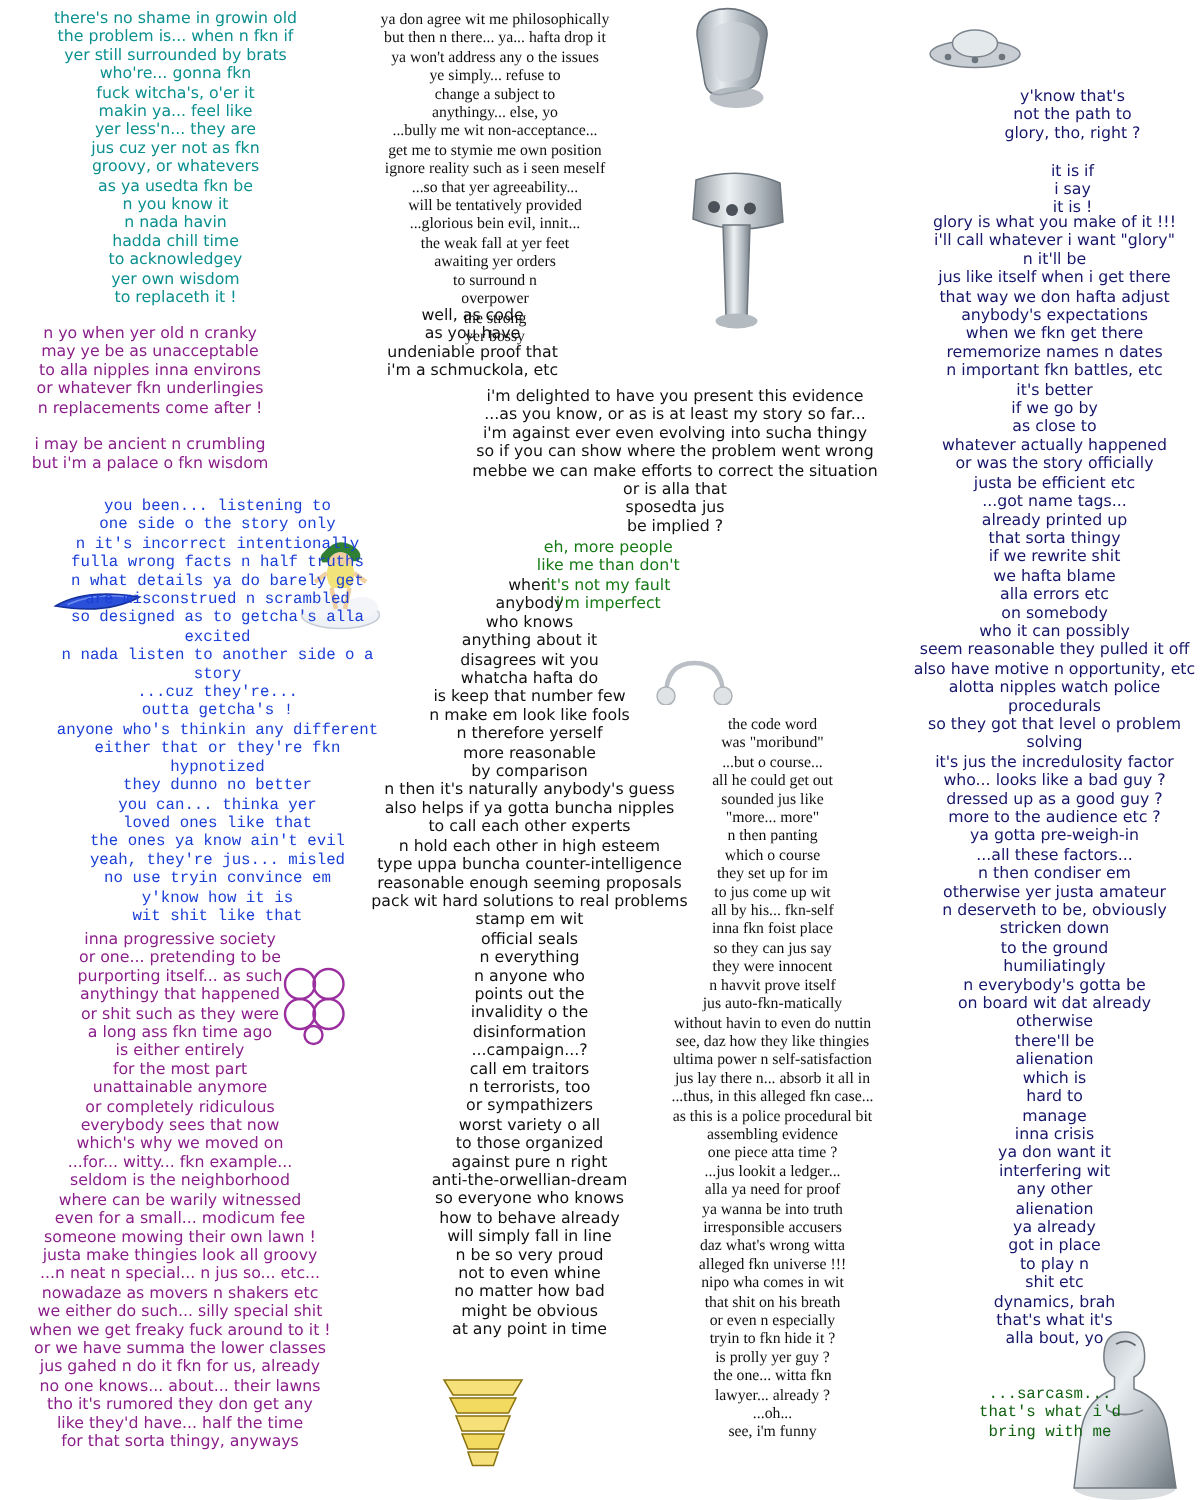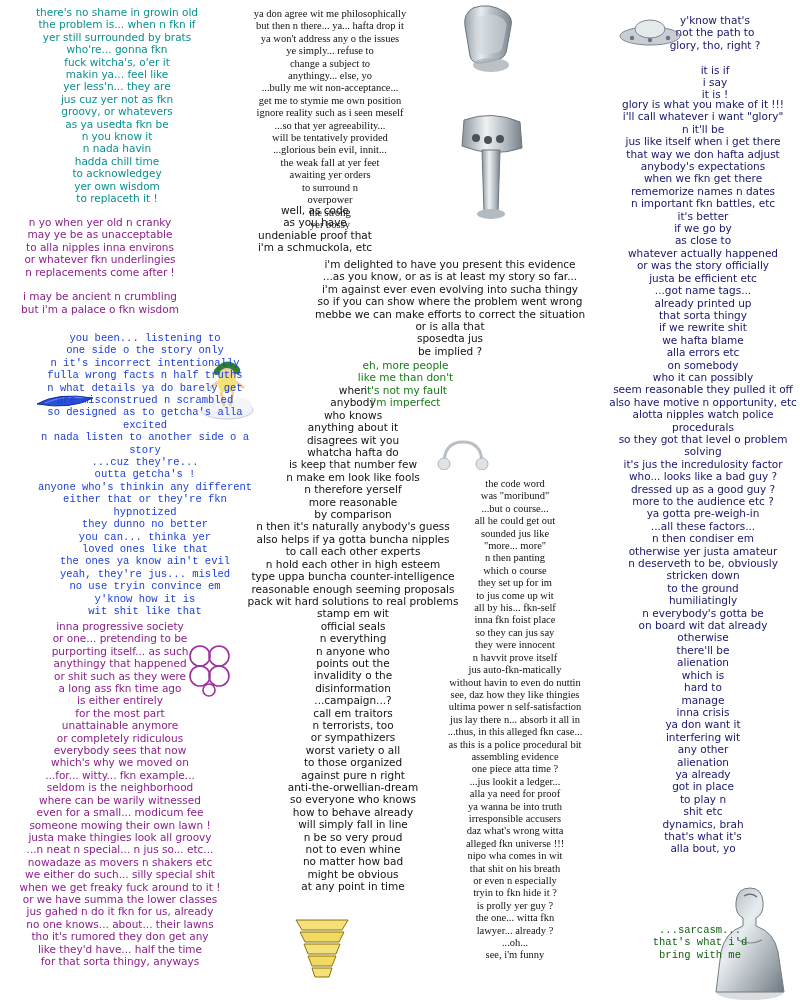--- a/index.html
+++ b/index.html
@@ -21,21 +21,21 @@
     white-space: pre-line;
     font-family: "DejaVu Sans", sans-serif;
   }
   .c { text-align: center; }
 
   
   .col-teal    { color: #0b8f8f; }
   .col-black   { color: #111111; }
   .col-purple  { color: #8a1f8a; }
   .col-blue    { color: #1b3fd6; font-family: Liberation Mono, monospace; }
-  .col-navy    { color: #16166b; }
+  .col-navy    { color: #16166b; margin-top: 44px; }
   .col-green   { color: #177a17; }
   .col-dkgreen { color: #0f5f0f; }
 
   .art { position: absolute; }
 </style>
 </head>
 <body>
 
 <svg class="art" style="left:455px; top:2px;" width="70" height="75" viewBox="0 0 70 75">
   <defs>

